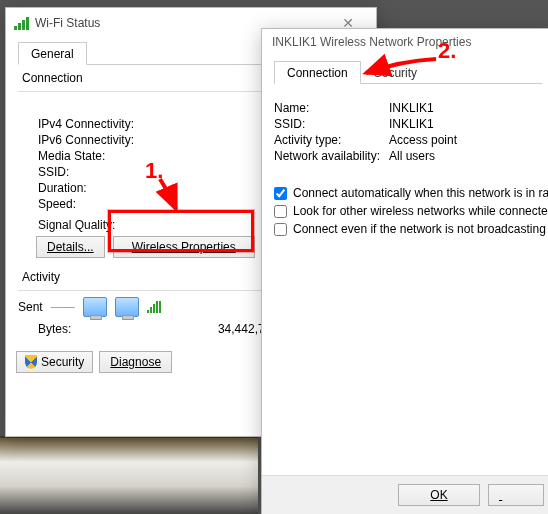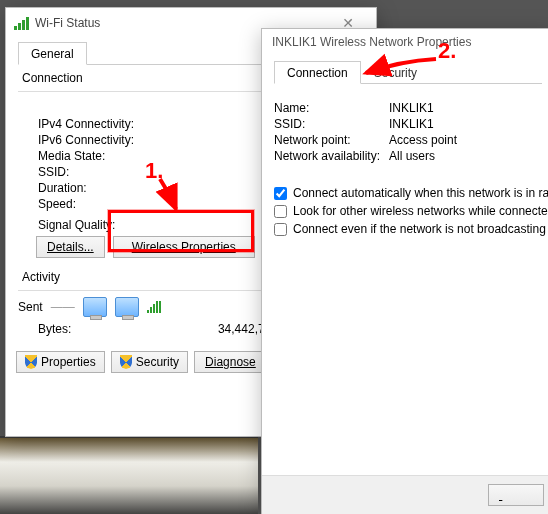--- a/index.html
+++ b/index.html
@@ -193,24 +193,20 @@
         </span>
     </div>
     <div class="row" style="margin-left:20px;margin-top:4px">
       <span class="lbl">Bytes:</span>
       <span style="width:100px;text-align:right">34,442,747</span>
     </div>
   </div>
   <div class="bottom-btns">
     <span class="shield-btn">
         <span class="shield"></span>
-        <span>Properties</span>
-      </span>
-    <span class="shield-btn">
-        <span class="shield"></span>
         <span>Security</span>
       </span>
     <span class="btn">Diagnose</span>
   </div>
 </div>
 
 <div class="window props">
   <div class="titlebar" style="height:26px">
     <span class="title" style="margin-left:2px;color:#555">INKLIK1 Wireless Network Properties</span>
   </div>
@@ -222,21 +218,21 @@
     <div style="height:10px"></div>
     <div class="row">
         <span class="lbl" style="width:115px">Name:</span>
         <span>INKLIK1</span>
       </div>
     <div class="row">
         <span class="lbl" style="width:115px">SSID:</span>
         <span>INKLIK1</span>
       </div>
     <div class="row">
-        <span class="lbl" style="width:115px">Network point:</span>
+        <span class="lbl" style="width:115px">Activity type:</span>
         <span>Access point</span>
       </div>
     <div class="row">
         <span class="lbl" style="width:115px">Network availability:</span>
         <span>All users</span>
       </div>
 
     <div style="height:18px"></div>
     <label class="checkrow">
       <input type="checkbox" checked="" style="">
@@ -245,20 +241,21 @@
     <label class="checkrow">
       <input type="checkbox" style="">
       <span>Look for other wireless networks while connected to thi</span>
     </label>
     <label class="checkrow">
       <input type="checkbox" style="">
       <span>Connect even if the network is not broadcasting its nam</span>
     </label>
   </div>
   <div class="props-footer">
+    <span class="btn" style="min-width:60px;text-align:center">OK</span>
     <span class="btn" style="min-width:34px">&nbsp;</span>
   </div>
 </div>
 
 <div class="redbox" style="left:108px;top:210px;width:140px;height:36px"></div>
 <div class="anno red" style="left:145px;top:158px">1.</div>
 <svg class="arrow" style="left:156px;top:175px" width="40" height="40">
   <defs>
       <marker id="ah1" markerWidth="8" markerHeight="8" refX="6" refY="3" orient="auto">
         <path d="M0,0 L7,3 L0,6 Z" fill="#f00"></path>

